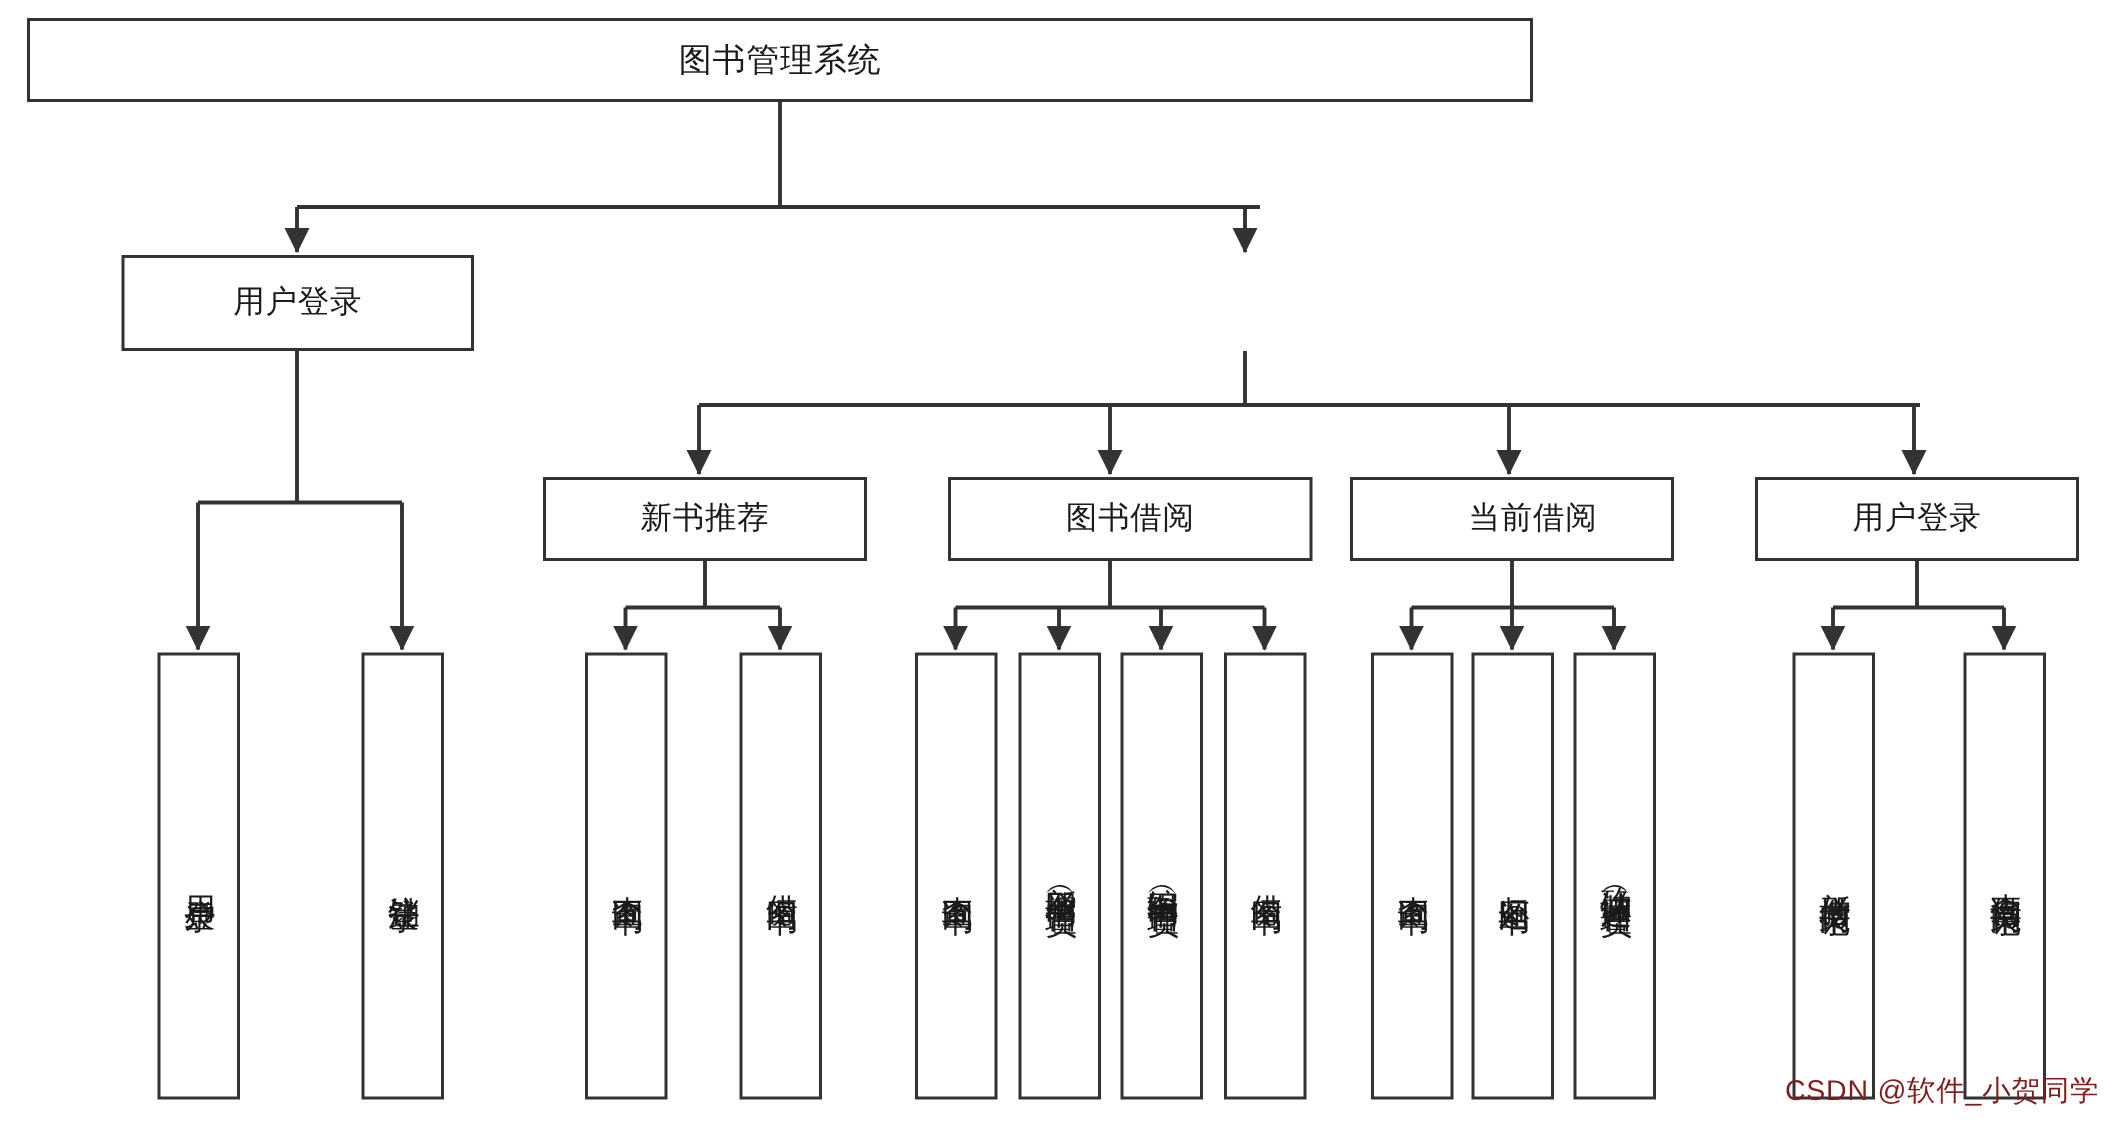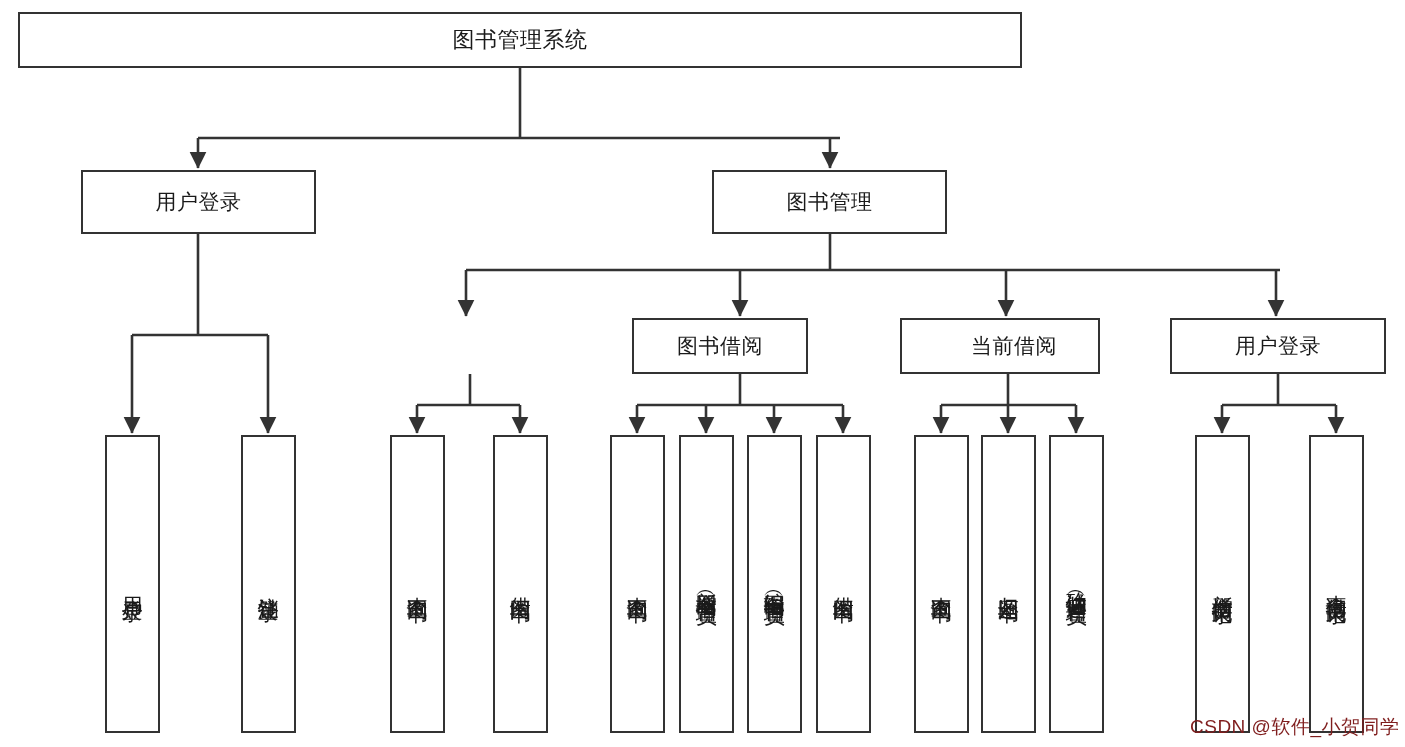--- a/index.html
+++ b/index.html
@@ -148,28 +148,28 @@
     </g>
   </svg>
 
   <div class="node root horizontal" style="left:18px; top:12px; width:1004px; height:56px;">
     <span class="node-label">图书管理系统</span>
   </div>
 
   <div class="node horizontal" style="left:81px; top:170px; width:235px; height:64px;">
     <span class="node-label">用户登录</span>
   </div>
-  <div class="node horizontal" style="left:712px; top:170px; width:235px; height:64px;">
-    <span class="node-label">图书管理</span>
-  </div>
-
-  <div class="node horizontal" style="left:632px; top:318px; width:176px; height:56px;">
+
+  <div class="node horizontal" style="left:362px; top:318px; width:216px; height:56px;">
+    <span class="node-label">新书推荐</span>
+  </div>
+  <div class="node horizontal" style="left:632px; top:318px; width:243px; height:56px;">
     <span class="node-label">图书借阅</span>
   </div>
-  <div class="node horizontal" style="left:900px; top:318px; width:200px; height:56px;padding-left:28px;">
+  <div class="node horizontal" style="left:900px; top:318px; width:216px; height:56px;padding-left:28px;">
     <span class="node-label">当前借阅</span>
   </div>
   <div class="node horizontal" style="left:1170px; top:318px; width:216px; height:56px;">
     <span class="node-label">用户登录</span>
   </div>
 
   <div class="node vertical" style="left:105px; top:435px; width:55px; height:298px;">
     <span class="node-label">用户登录</span>
   </div>
   <div class="node vertical" style="left:241px; top:435px; width:55px; height:298px;">

